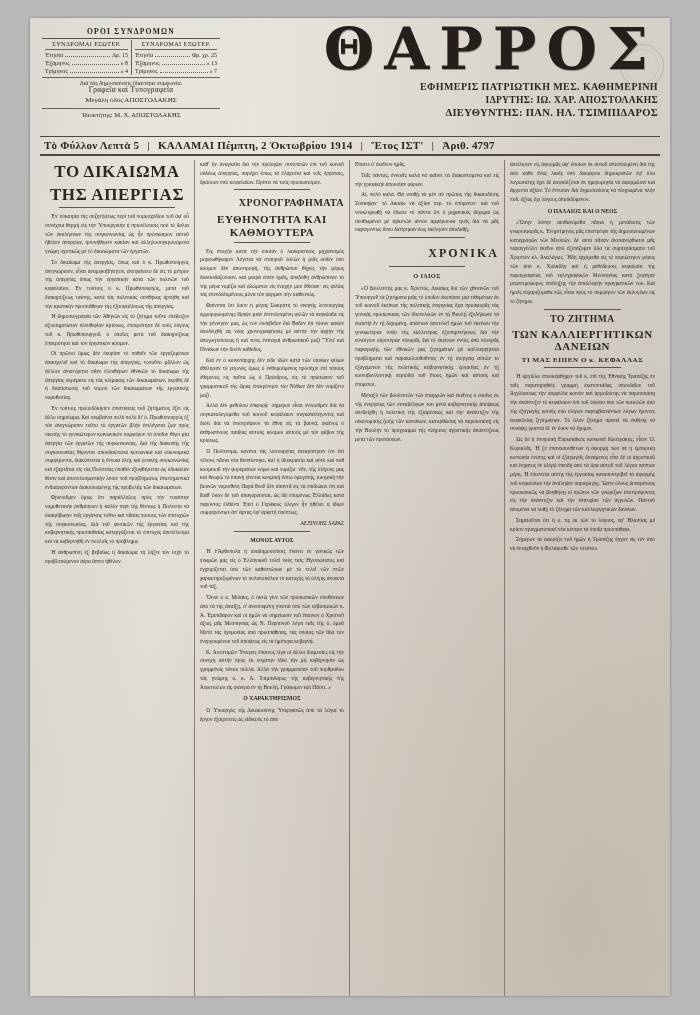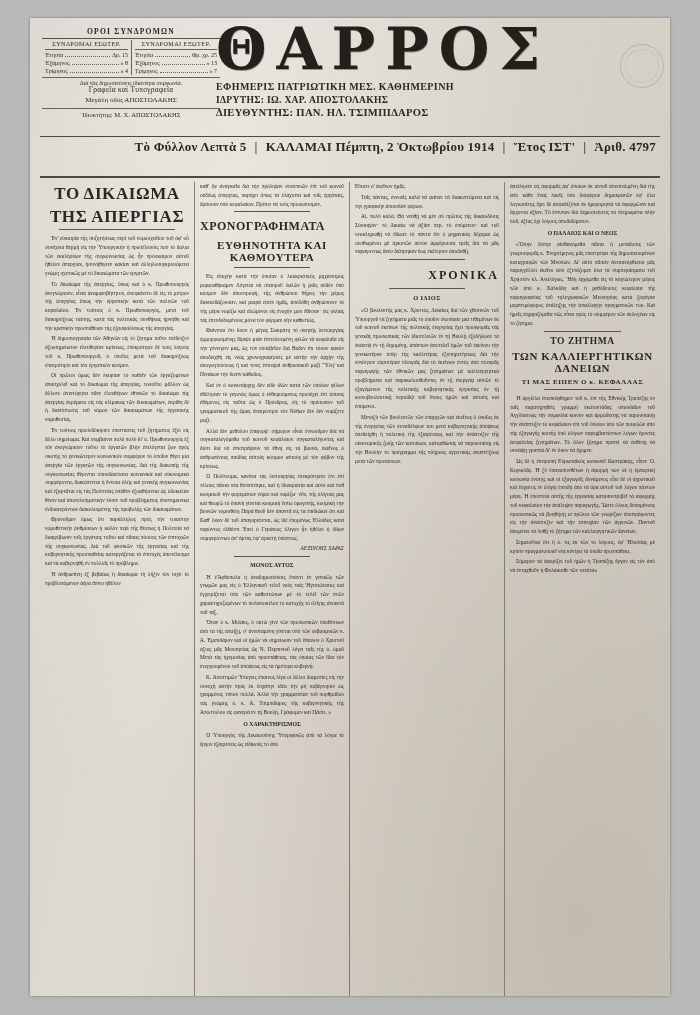--- a/index.html
+++ b/index.html
@@ -107,21 +107,21 @@
     font-size: 6.6px;
     border-top: 1px solid #6a6259;
     margin-top: 2px;
     padding-top: 1px;
   }
   .title-area {
     position: absolute;
     left: 186px;
     right: 12px;
     top: 4px;
-    text-align: left;
+    text-align: right;
   }
   .paper-title {
     font-family: "DejaVu Serif", serif;
     font-weight: bold;
     font-size: 58px;
     letter-spacing: 10px;
     line-height: 0.95;
     color: #241f1b;
     text-shadow: 0.5px 0.5px 0 rgba(80,70,60,0.5);
   }
@@ -153,23 +153,23 @@
     position: absolute;
     left: 4px; top: 4px; right: 4px; bottom: 4px;
     border: 1px dotted rgba(90,80,70,0.4);
     border-radius: 50%;
   }
   
   .issue-bar {
     border-top: 1px solid #4e473f;
     border-bottom: 2px solid #4e473f;
     margin: 0 10px;
-    padding: 2px 0 21px 0;
-    text-align: right;
-    font-size: 13px;
+    padding: 2px 0 3px 0;
+    text-align: left;
+    font-size: 11px;
     font-weight: bold;
     letter-spacing: 0.2px;
   }
   .issue-bar span { padding: 0 4px; }
   .issue-sep { color: #4e473f; }
   
   .columns {
     display: flex;
     margin: 4px 10px 0 10px;
     height: 836px;
@@ -198,23 +198,23 @@
   .h-xs  { font-size: 7px; font-weight: bold; }
   .rule {
     border-top: 1px solid #5c554c;
     margin: 3px 14px 4px 14px;
   }
   .rule-short {
     border-top: 1px solid #5c554c;
     margin: 3px 34px 4px 34px;
   }
   .sec-head {
-    text-align: left;
-    font-weight: bold;
-    font-size: 12px;
+    text-align: right;
+    font-weight: bold;
+    font-size: 10px;
     letter-spacing: 0.5px;
     margin: 5px 0 1px 0;
   }
   .sec-head-lg {
     text-align: right;
     font-weight: bold;
     font-size: 12px;
     letter-spacing: 2px;
     margin: 6px 0 2px 0;
   }

